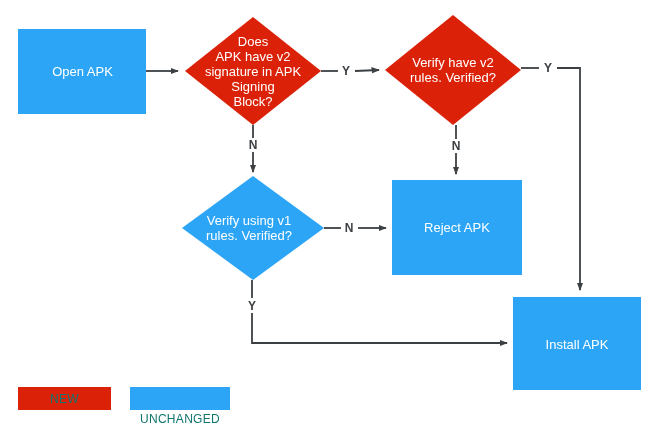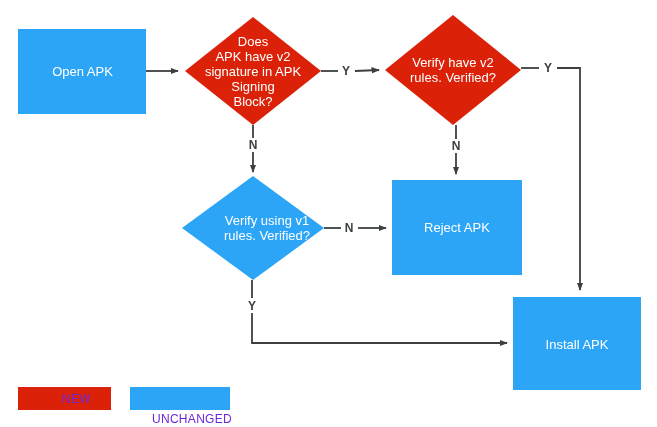--- a/index.html
+++ b/index.html
@@ -41,24 +41,23 @@
     font-weight: bold;
     line-height: 12px;
     text-align: center;
     transform: translate(-50%, -50%);
   }
   .legend-swatch {
     position: absolute;
     display: flex;
     align-items: center;
     justify-content: center;
-    color: #6d28d9;
+    color: #0f766e;
     font-size: 12px;
     letter-spacing: 0.3px;
-    padding-left: 12px;
   }
 </style>
 </head>
 <body>
 
 <div id="canvas">
 
   <svg id="flow-svg" viewBox="0 0 657 427" xmlns="http://www.w3.org/2000/svg">
     <defs>
       <marker id="arrowhead" markerWidth="9" markerHeight="9" refX="7.5" refY="3.6" orient="auto" markerUnits="userSpaceOnUse">
@@ -106,21 +105,21 @@
 
   <div class="node-label" style="left:185px; top:17px; width:136px; height:108px;">Does
 APK have v2
 signature in APK
 Signing
 Block?</div>
 
   <div class="node-label" style="left:389px; top:15px; width:128px; height:110px;">Verify have v2
 rules. Verified?</div>
 
-  <div class="node-label" style="left:200px; top:176px; width:134px; height:104px;">Verify using v1
+  <div class="node-label" style="left:182px; top:176px; width:134px; height:104px;">Verify using v1
 rules. Verified?</div>
 
   <div class="node-label" style="left:392px; top:180px; width:130px; height:95px;border-radius:16px;">Reject APK</div>
 
   <div class="node-label" style="left:513px; top:297px; width:128px; height:95px;">Install APK</div>
 
   <div class="edge-label" style="left:346px; top:71px;">Y</div>
 
   <div class="edge-label" style="left:253px; top:145px;">N</div>
 

